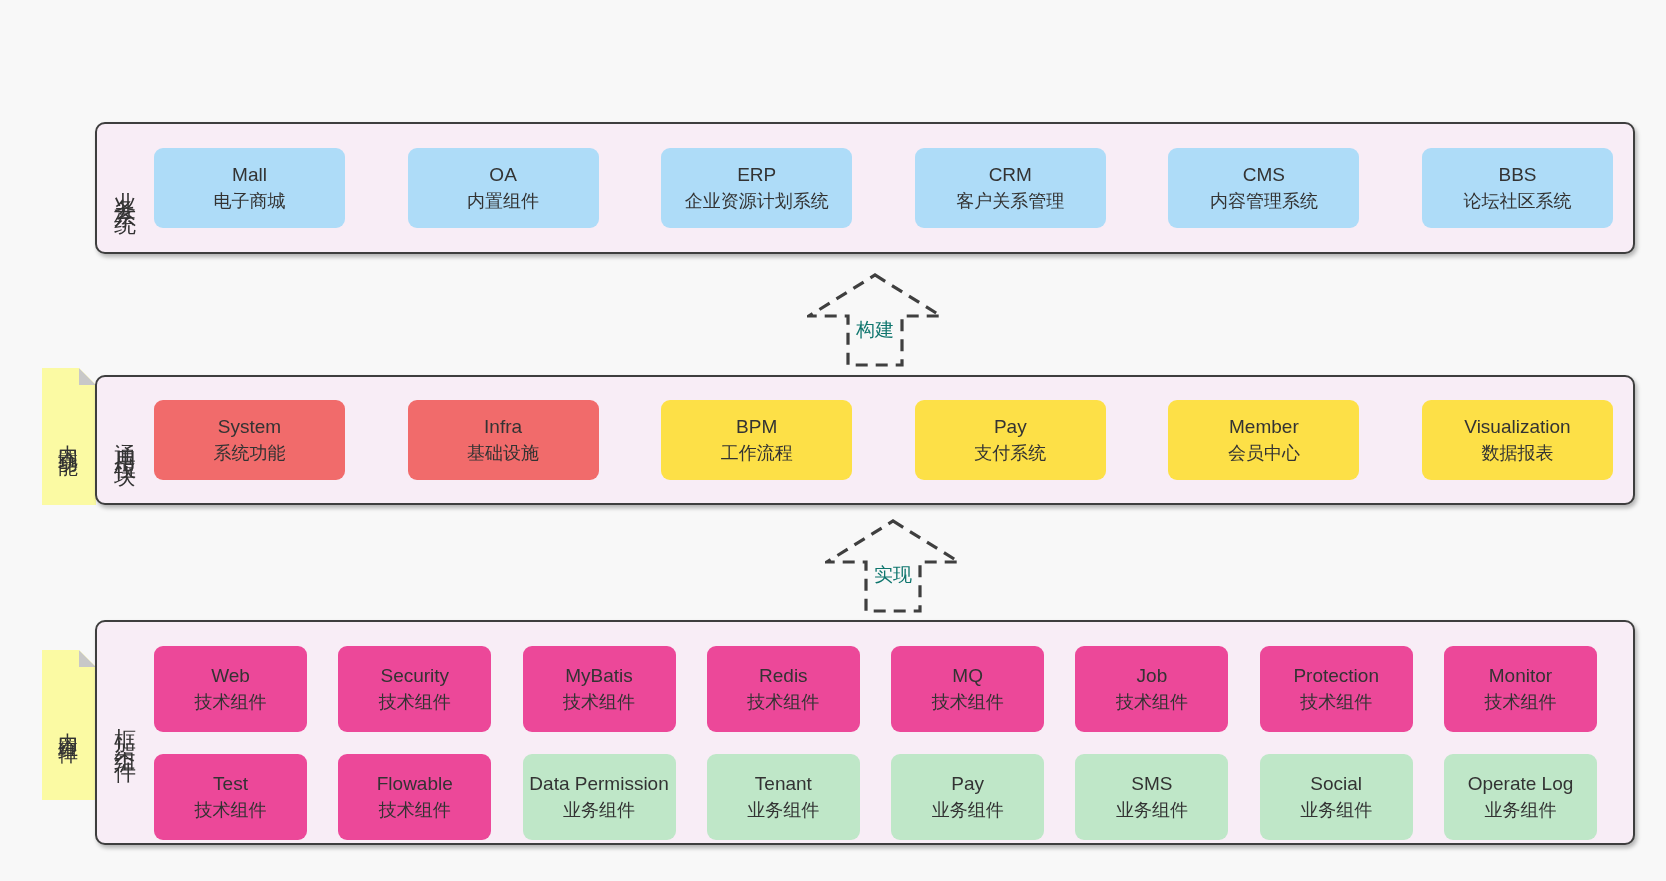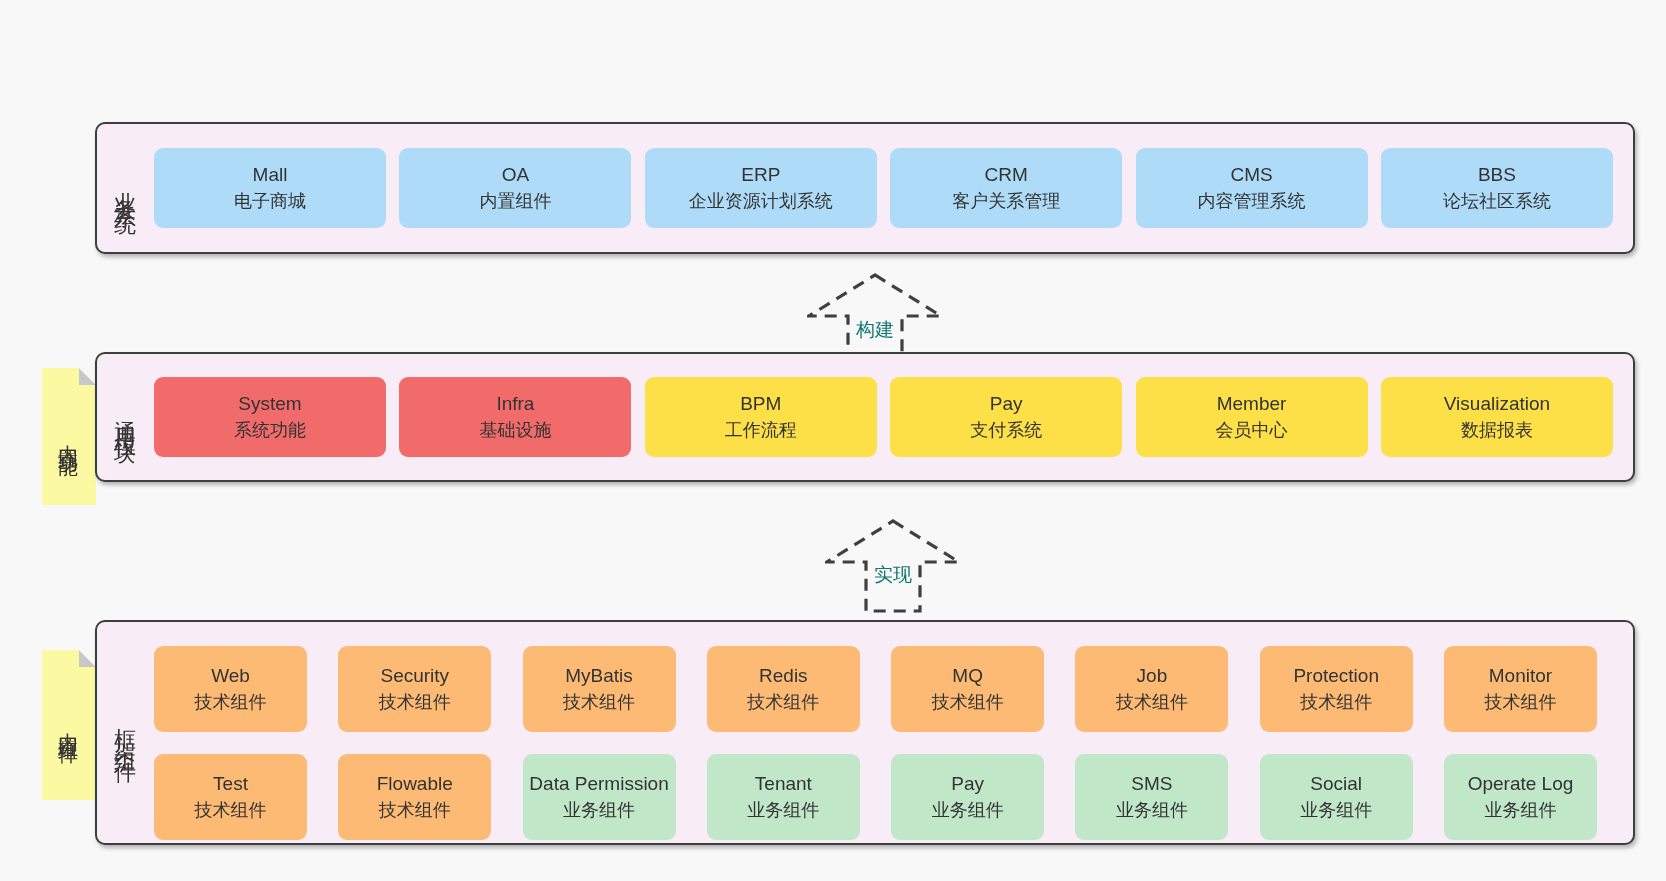--- a/index.html
+++ b/index.html
@@ -4,47 +4,47 @@
 <style>
   html,body{margin:0;padding:0;background:#f8f8f8;}
   .canvas{position:relative;width:1666px;height:881px;background:#f8f8f8;overflow:hidden;
           font-family:"Liberation Sans","DejaVu Sans",sans-serif;color:#333;}
 
   
   .panel{position:absolute;left:95px;width:1540px;background:#f8edf6;
          border:2px solid #3e3e3e;border-radius:10px;
          box-shadow:2px 3px 4px rgba(0,0,0,0.28);box-sizing:border-box;}
   .p1{top:122px;height:132px;}
-  .p2{top:352px;height:130px;}
+  .p2{top:375px;height:130px;}
   .p3{top:620px;height:225px;}
 
   .layer-label{position:absolute;left:13px;top:50%;transform:translateY(-50%);
                writing-mode:vertical-lr;text-orientation:upright;
                font-size:22px;letter-spacing:7px;color:#333;white-space:nowrap;}
   .p3 .layer-label{letter-spacing:11px;}
 
   
   .box-row{position:absolute;left:57px;right:20px;display:flex;
            justify-content:space-between;align-items:center;}
   .p1 .box-row,.p2 .box-row{top:0;bottom:0;}
   .p3 .box-row{right:36px;}
   .p3 .row1{top:24px;height:86px;}
   .p3 .row2{top:132px;height:86px;}
 
   .box{border-radius:9px;display:flex;flex-direction:column;justify-content:center;
        align-items:center;text-align:center;color:#333;box-sizing:border-box;padding:0 6px;}
-  .w6{width:232px;height:80px;}
+  .w6{width:191px;height:80px;}
   .w8{width:153px;height:86px;}
   .en{font-size:19px;line-height:1.4;}
   .zh{font-size:18px;line-height:1.4;}
 
   .blue{background:#aedcf8;}
   .red{background:#f16b6b;}
   .pink{background:#fde047;}
-  .green{background:#fdba74;}
+  .green{background:#ec4899;}
   .green-light{background:#bfe7c8;align-items:center;}
 
   
   .sticky{position:absolute;left:42px;width:54px;background:#fbfaa3;
           clip-path:polygon(0 0, calc(100% - 17px) 0, 100% 17px, 100% 100%, 0 100%);
           display:flex;align-items:center;justify-content:center;}
   .s2{top:368px;height:137px;}
   .s3{top:650px;height:150px;}
   .sticky .fold{position:absolute;top:0;right:0;width:17px;height:17px;background:#c8c8c8;
                 clip-path:polygon(0 0,100% 100%,0 100%);}

